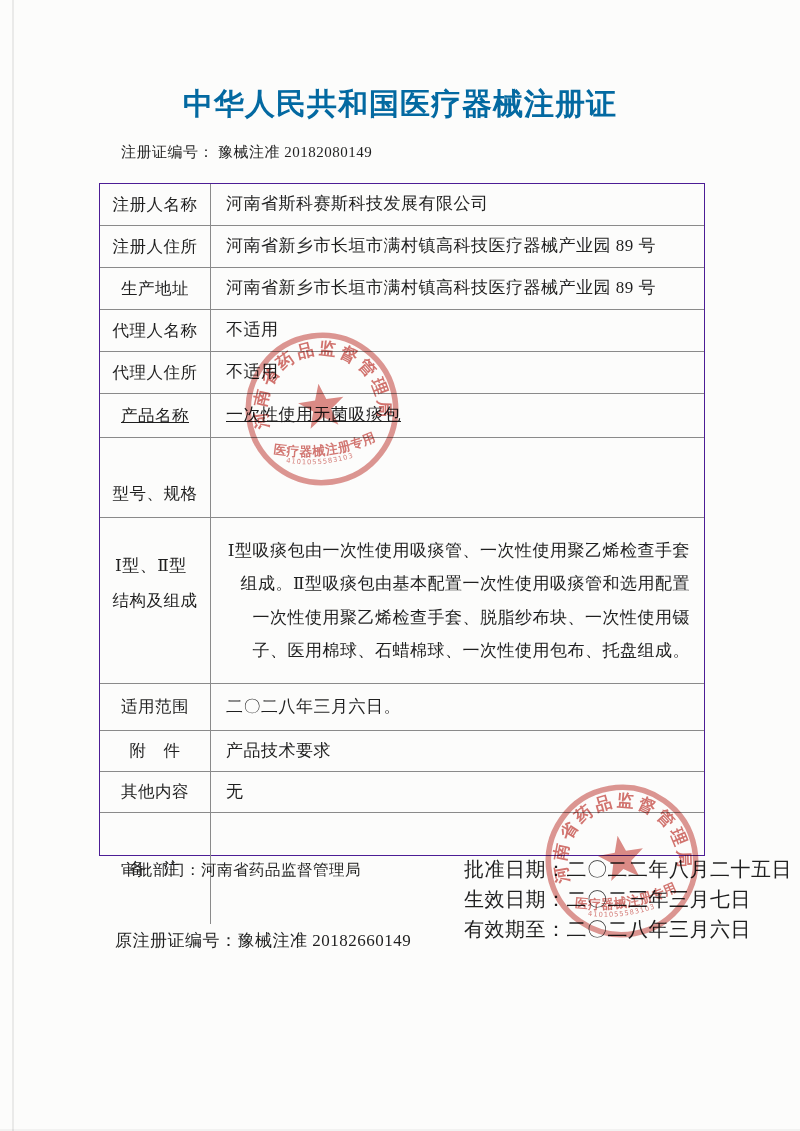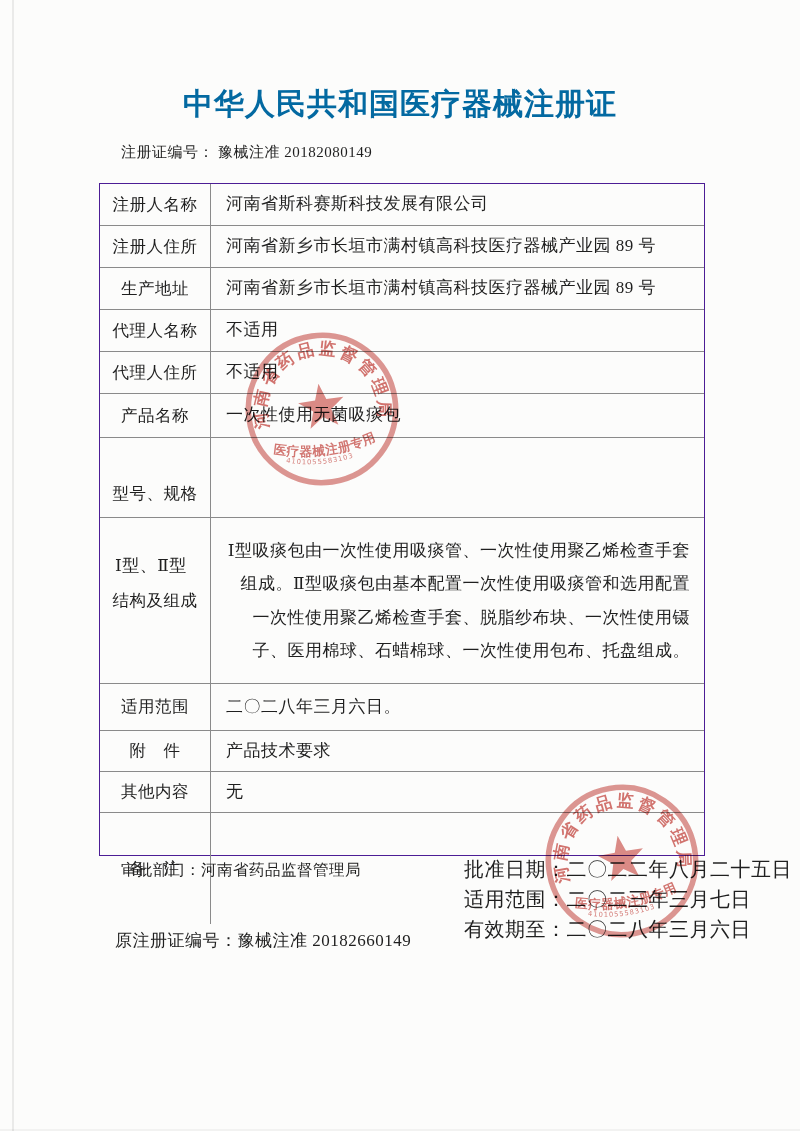--- a/index.html
+++ b/index.html
@@ -41,21 +41,21 @@
     display:flex;align-items:center;justify-content:center;
     font-size:16.5px;letter-spacing:0.5px;
     box-sizing:border-box;text-align:center;
   }
   .cell-value{
     flex:1;display:flex;align-items:center;
     padding:4px 18px 4px 15px;
     font-size:17px;letter-spacing:0.5px;
     box-sizing:border-box;line-height:1.55;text-align:right;
   }
-  .h42{height:42px;} .h44{height:44px;} .h80{height:80px;flex-direction:column;}
+  .h42{height:42px;} .h44{height:44px;text-decoration:underline;} .h80{height:80px;flex-direction:column;}
   .h166{height:166px;} .h47{height:47px;} .h41{height:41px;}
   .row-structure .cell-value{line-height:1.95;font-size:17px;padding-right:14px;}
 
   .footer-dept{
     position:absolute;top:860px;left:121px;
     font-size:15.5px;letter-spacing:0.5px;text-align:right;
   }
   .footer-dates{
     position:absolute;top:858px;left:464px;
     font-size:20px;letter-spacing:0.5px;
@@ -143,21 +143,21 @@
 
   <div class="footer-dept">
     <span>审批部门：</span><span>河南省药品监督管理局</span>
   </div>
 
   <div class="footer-dates">
     <div class="date-line">
       <span>批准日期：</span><span>二〇二二年八月二十五日</span>
     </div>
     <div class="date-line">
-      <span>适用范围：</span><span>二〇二三年三月七日</span>
+      <span>生效日期：</span><span>二〇二三年三月七日</span>
     </div>
     <div class="date-line">
       <span>有效期至：</span><span>二〇二八年三月六日</span>
     </div>
   </div>
 
   <div class="stamp stamp-1">
     <svg viewBox="0 0 200 200">
       <defs>
         <path id="s1-top" d="M 32 118 A 70 70 0 1 1 168 118" fill="none"></path>

